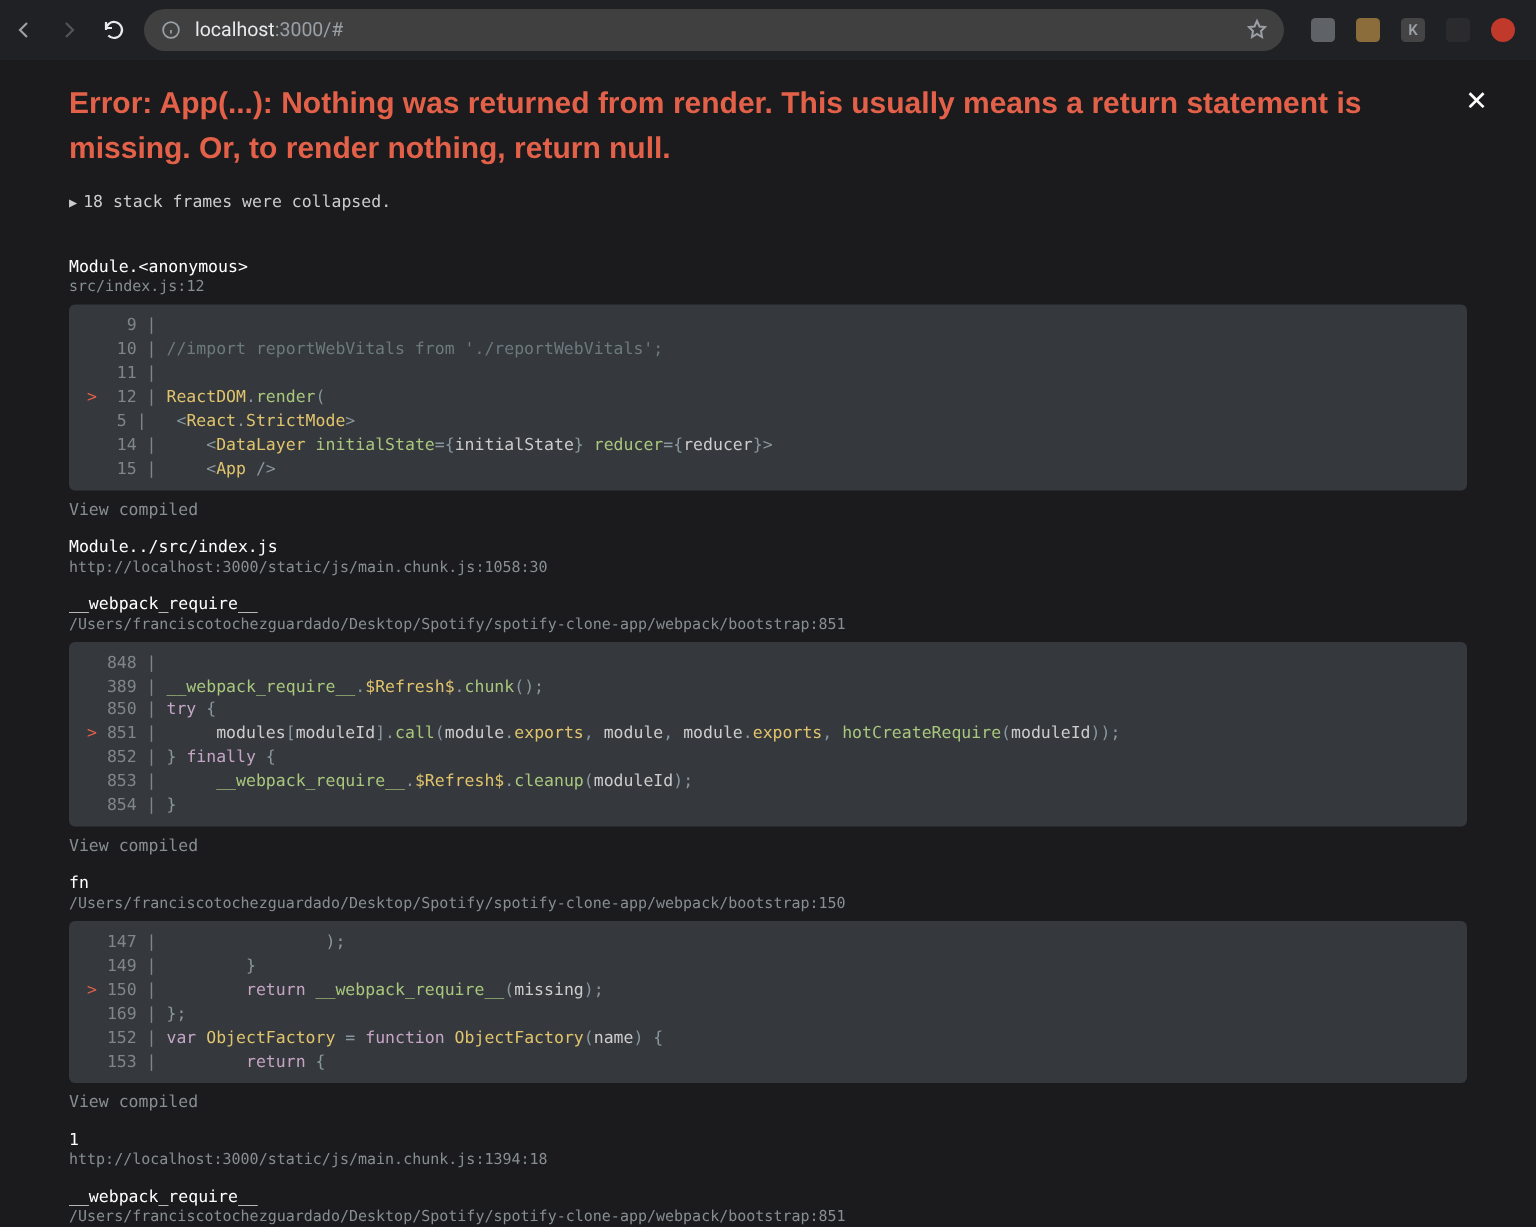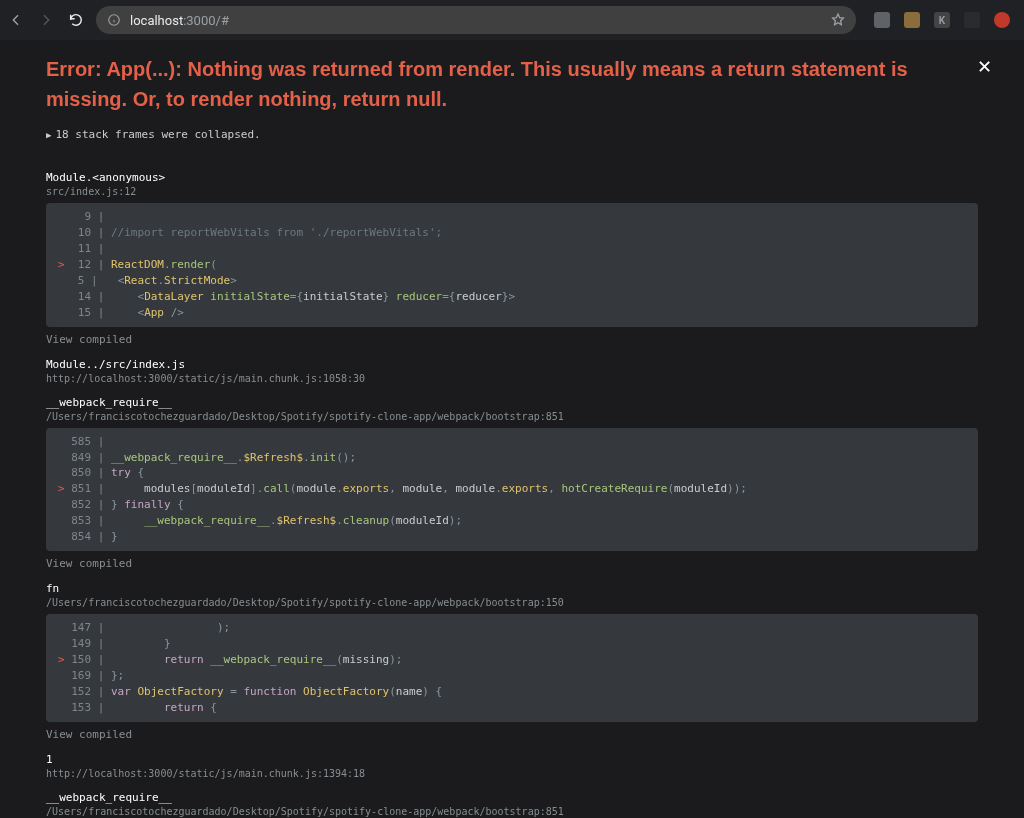--- a/index.html
+++ b/index.html
@@ -188,22 +188,22 @@
           <div class="code-line">  <span class="gutter"> 5 | </span><span class="tk-plain">  </span><span class="tk-punc">&lt;</span><span class="tk-ident">React</span><span class="tk-punc">.</span><span class="tk-ident">StrictMode</span><span class="tk-punc">&gt;</span></div>
           <div class="code-line">  <span class="gutter"> 14 | </span><span class="tk-plain">    </span><span class="tk-punc">&lt;</span><span class="tk-ident">DataLayer</span><span class="tk-plain"> </span><span class="tk-fn">initialState</span><span class="tk-punc">=</span><span class="tk-punc">{</span><span class="tk-plain">initialState</span><span class="tk-punc">}</span><span class="tk-plain"> </span><span class="tk-fn">reducer</span><span class="tk-punc">=</span><span class="tk-punc">{</span><span class="tk-plain">reducer</span><span class="tk-punc">}</span><span class="tk-punc">&gt;</span></div>
           <div class="code-line">  <span class="gutter"> 15 | </span><span class="tk-plain">    </span><span class="tk-punc">&lt;</span><span class="tk-ident">App</span><span class="tk-plain"> </span><span class="tk-punc">/&gt;</span></div>
         </div>
         <div class="view-compiled">View compiled</div>
         <div class="frame-title">Module../src/index.js</div>
         <div class="frame-loc">http://localhost:3000/static/js/main.chunk.js:1058:30</div>
         <div class="frame-title">__webpack_require__</div>
         <div class="frame-loc">/Users/franciscotochezguardado/Desktop/Spotify/spotify-clone-app/webpack/bootstrap:851</div>
         <div class="code-block">
-          <div class="code-line">  <span class="gutter">585 | </span></div>
-          <div class="code-line">  <span class="gutter">849 | </span><span class="tk-fn">__webpack_require__</span><span class="tk-punc">.</span><span class="tk-ident">$Refresh$</span><span class="tk-punc">.</span><span class="tk-fn">init</span><span class="tk-punc">();</span></div>
+          <div class="code-line">  <span class="gutter">848 | </span></div>
+          <div class="code-line">  <span class="gutter">389 | </span><span class="tk-fn">__webpack_require__</span><span class="tk-punc">.</span><span class="tk-ident">$Refresh$</span><span class="tk-punc">.</span><span class="tk-fn">chunk</span><span class="tk-punc">();</span></div>
           <div class="code-line">  <span class="gutter">850 | </span><span class="tk-key">try</span><span class="tk-plain"> </span><span class="tk-punc">{</span></div>
           <div class="code-line"><span class="hl-caret">&gt; </span><span class="gutter">851 | </span><span class="tk-plain">     modules</span><span class="tk-punc">[</span><span class="tk-plain">moduleId</span><span class="tk-punc">].</span><span class="tk-fn">call</span><span class="tk-punc">(</span><span class="tk-plain">module</span><span class="tk-punc">.</span><span class="tk-ident">exports</span><span class="tk-punc">, </span><span class="tk-plain">module</span><span class="tk-punc">, </span><span class="tk-plain">module</span><span class="tk-punc">.</span><span class="tk-ident">exports</span><span class="tk-punc">, </span><span class="tk-fn">hotCreateRequire</span><span class="tk-punc">(</span><span class="tk-plain">moduleId</span><span class="tk-punc">));</span></div>
           <div class="code-line">  <span class="gutter">852 | </span><span class="tk-punc">}</span><span class="tk-plain"> </span><span class="tk-key">finally</span><span class="tk-plain"> </span><span class="tk-punc">{</span></div>
           <div class="code-line">  <span class="gutter">853 | </span><span class="tk-plain">     </span><span class="tk-fn">__webpack_require__</span><span class="tk-punc">.</span><span class="tk-ident">$Refresh$</span><span class="tk-punc">.</span><span class="tk-fn">cleanup</span><span class="tk-punc">(</span><span class="tk-plain">moduleId</span><span class="tk-punc">);</span></div>
           <div class="code-line">  <span class="gutter">854 | </span><span class="tk-punc">}</span></div>
         </div>
         <div class="view-compiled">View compiled</div>
         <div class="frame-title">fn</div>
         <div class="frame-loc">/Users/franciscotochezguardado/Desktop/Spotify/spotify-clone-app/webpack/bootstrap:150</div>
         <div class="code-block">

